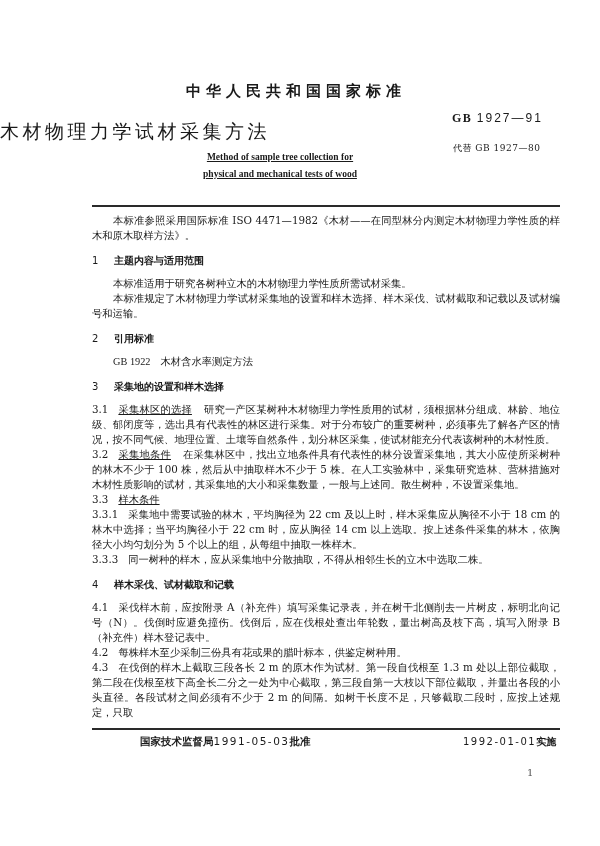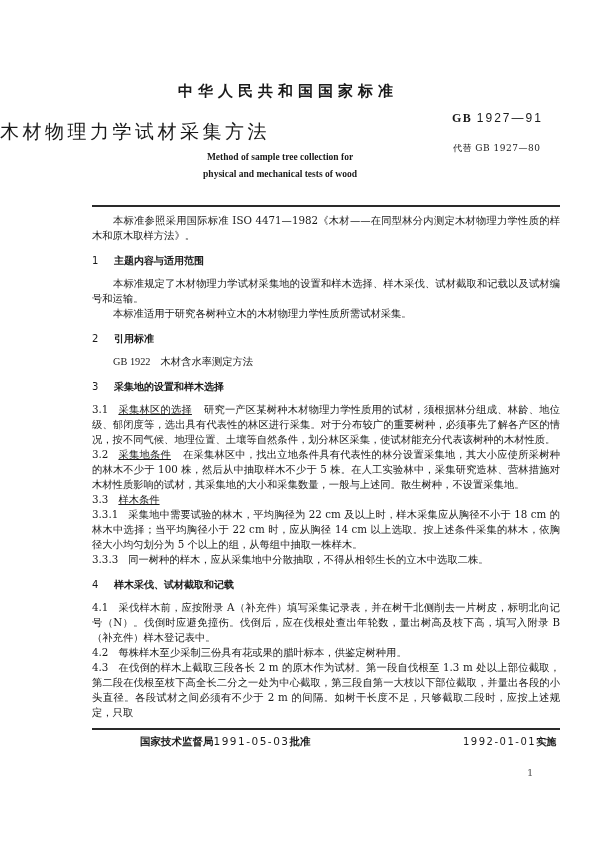--- a/index.html
+++ b/index.html
@@ -1,26 +1,26 @@
 <!DOCTYPE html>
 <html><head>
 <meta charset="utf-8">
 <style>
   html, body { margin:0; padding:0; background:#ffffff; }
   body { width:600px; height:846px; position:relative; overflow:hidden;
          font-family:"DejaVu Serif", "Liberation Serif", serif; color:#1a1a1a; }
   .abs { position:absolute; }
-  .hdr-std { left:8px; width:560px; top:82px; text-align:center; font-family:"DejaVu Sans", sans-serif;
+  .hdr-std { left:16px; width:560px; top:82px; text-align:center; font-family:"DejaVu Sans", sans-serif;
              font-weight:bold; font-size:15px; letter-spacing:5px; padding-left:0px; }
   .std-code { left:452px; top:111px; font-family:"Liberation Serif", serif; font-size:12px; font-weight:bold; letter-spacing:1.5px; }
   .std-code .num { font-family:"Liberation Sans", sans-serif; font-weight:normal; letter-spacing:2px; }
   .title { left:0; width:560px; top:119px; font-family:"DejaVu Sans", sans-serif;
            font-size:19px; letter-spacing:3.5px; font-weight:normal; }
   .replaces { left:453px; top:142px; font-size:9px; letter-spacing:0.5px; }
-  .en-title { left:0; width:560px; text-align:center; font-family:"Liberation Serif", serif; font-weight:bold; font-size:9.5px; }
+  .en-title { left:0; width:560px; text-align:center; font-family:"Liberation Serif", serif; font-weight:bold; font-size:9.5px;text-decoration:underline; }
   .en1 { top:152px; }
   .en2 { top:169px; }
   .rule { left:92px; width:468px; height:2px; background:#2a2a2a; }
   .rule.top { top:205px; }
   .rule.bottom { top:728px; height:1.6px; }
   .body { left:92px; width:468px; top:213px; font-size:10.3px; line-height:15px; }
   .body p { margin:0; text-align:justify; text-justify:inter-ideograph; }
   .indent { text-indent:21px; }
   .sec { font-family:"DejaVu Sans", sans-serif; font-weight:bold; font-size:10px; }
   .sec .n { display:inline-block; width:22px; font-weight:normal; }
@@ -54,22 +54,22 @@
 <div class="abs rule top"></div>
 
 <div class="abs body">
   <p class="indent">本标准参照采用国际标准 ISO 4471—1982《木材——在同型林分内测定木材物理力学性质的样木和原木取样方法》。</p>
   <div class="gap-m"></div>
 
   <div class="sec">
     <span class="n">1</span><span>主题内容与适用范围</span>
   </div>
   <div class="gap-s"></div>
+  <p class="indent">本标准适用于研究各树种立木的木材物理力学性质所需试材采集。</p>
   <p class="indent">本标准规定了木材物理力学试材采集地的设置和样木选择、样木采伐、试材截取和记载以及试材编号和运输。</p>
-  <p class="indent">本标准适用于研究各树种立木的木材物理力学性质所需试材采集。</p>
   <div class="gap-m"></div>
 
   <div class="sec">
     <span class="n">2</span><span>引用标准</span>
   </div>
   <div class="gap-s"></div>
   <p class="ref">
     <span class="code">GB 1922</span><span>木材含水率测定方法</span>
   </p>
   <div class="gap-m"></div>

